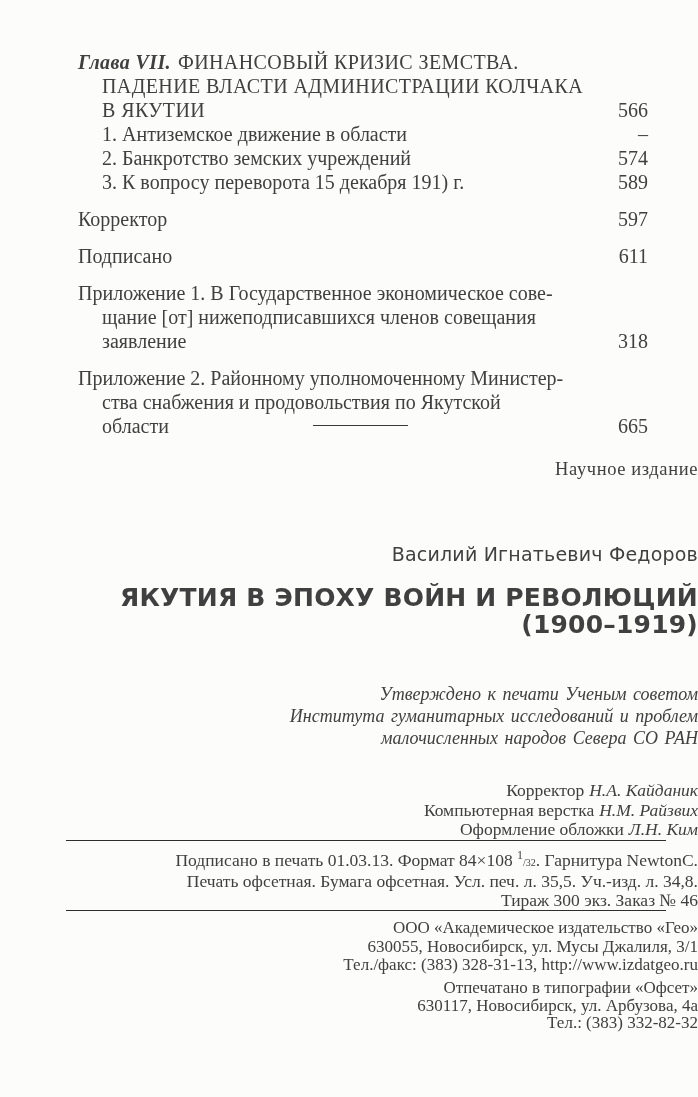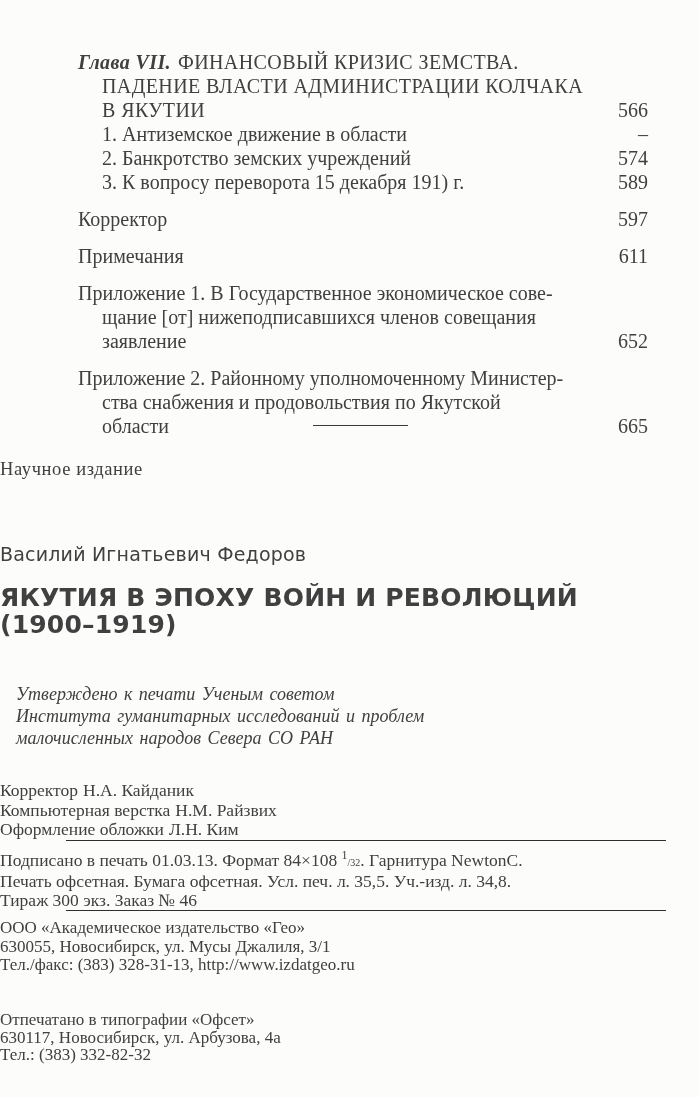--- a/index.html
+++ b/index.html
@@ -27,43 +27,43 @@
   .ld {
     flex:1 1 auto;
     margin:0 2px 5px 9px;
     background-image:radial-gradient(circle, #242424 1.5px, transparent 1.9px);
     background-size:13.5px 13px;
     background-repeat:repeat-x;
     background-position:2px bottom;
   }
   .pg { flex:0 0 38px; text-align:right; }
   
-  .cblock { position:absolute; left:0; right:0; text-align:left; }
+  .cblock { position:absolute; left:0; right:0; text-align:right; }
   .rule-short {
     position:absolute; top:425px; left:313px; width:95px;
     border-top:1.6px solid #3a3a3a; height:0;
   }
   .edition { top:459px; font-size:18.5px; letter-spacing:0.6px; }
   .author  { top:543px; font-family:"DejaVu Sans","Liberation Sans",sans-serif; font-size:19px; letter-spacing:0.2px; }
   .booktitle {
     top:584px;
     font-family:"DejaVu Sans","Liberation Sans",sans-serif;
     font-weight:bold; font-size:25px; line-height:27px; letter-spacing:0.2px;
   }
   .approval { top:683px; font-style:italic; font-size:18px; line-height:22px; word-spacing:2px;margin-left:16px; }
   .credits  { top:781px; font-size:17.5px; line-height:19.5px; }
-  .credits .nm { margin-left:5px; }
+  .credits .nm { font-style:italic; margin-left:5px; }
   .rule-wide { position:absolute; left:66px; width:600px; border-top:1.7px solid #2e2e2e; height:0; }
   .r1 { top:840px; }
   .r2 { top:910px; }
   .imprint { top:851px; font-size:17.5px; line-height:19px; }
   .imprint sup { font-size:12px; line-height:0; }
   .imprint .frac { font-size:10px; }
   .publisher { top:919px; font-size:17px; line-height:18.5px; }
-  .printer   { top:979px; font-size:17px; line-height:17.5px;margin-top:32px; }
+  .printer   { top:979px; font-size:17px; line-height:17.5px; }
 </style>
 </head>
 <body>
 
 <div class="page">
 
   <div class="toc">
 
     <div>
       <div class="line caps"><span class="bi">Глава VII.</span><span>ФИНАНСОВЫЙ КРИЗИС ЗЕМСТВА.</span></div>
@@ -90,32 +90,32 @@
       </div>
     </div>
 
     <div class="line tl blk">
       <span class="tx">Корректор</span>
       <span class="ld"></span>
       <span class="pg">597</span>
     </div>
 
     <div class="line tl blk">
-      <span class="tx">Примечания</span>
+      <span class="tx">Подписано</span>
       <span class="ld"></span>
       <span class="pg">611</span>
     </div>
 
     <div class="blk">
       <div class="line">Приложение 1. В Государственное экономическое сове-</div>
       <div class="line ind">щание [от] нижеподписавшихся членов совещания</div>
       <div class="line ind tl">
         <span class="tx">заявление</span>
         <span class="ld"></span>
-        <span class="pg">652</span>
+        <span class="pg">318</span>
       </div>
     </div>
 
     <div class="blk">
       <div class="line">Приложение 2. Районному уполномоченному Министер-</div>
       <div class="line ind">ства снабжения и продовольствия по Якутской</div>
       <div class="line ind tl">
         <span class="tx">области</span>
         <span class="ld"></span>
         <span class="pg">665</span>

